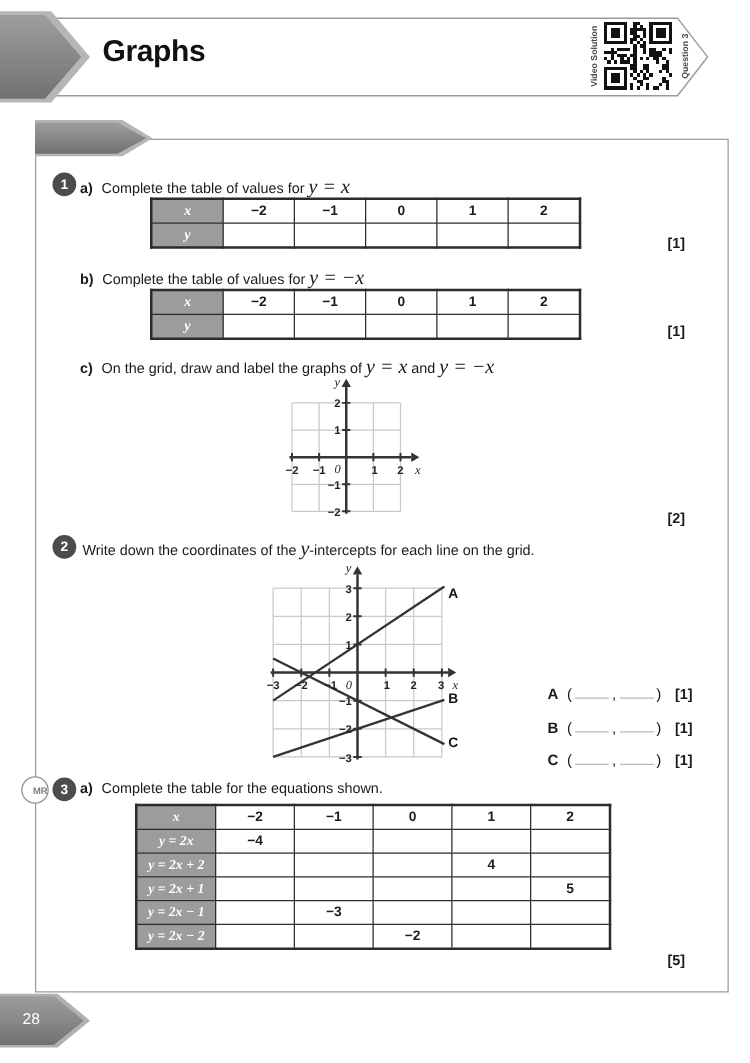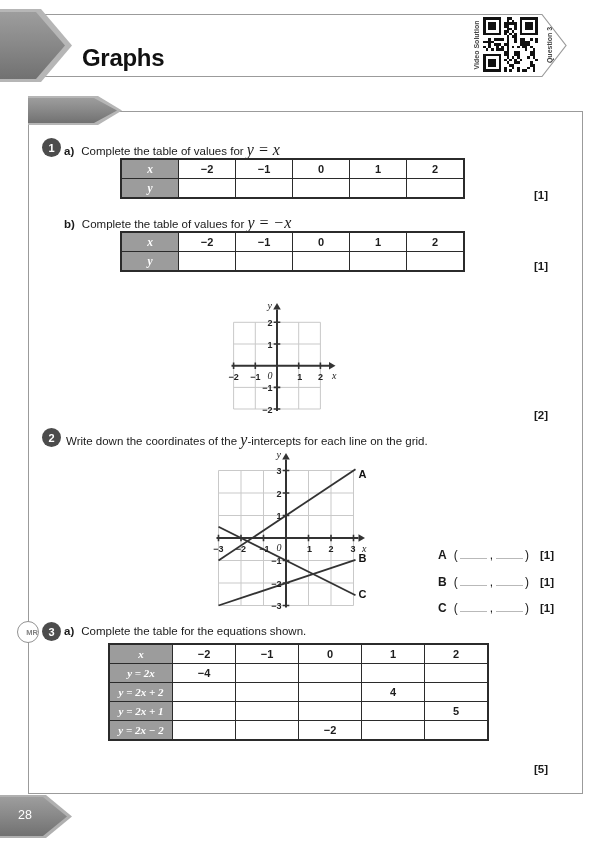--- a/index.html
+++ b/index.html
@@ -1,21 +1,21 @@
 <!DOCTYPE html>
 <html><head>
 <meta charset="utf-8">
 <style>
   html,body{margin:0;padding:0;background:#fff;}
   #canvas{position:relative;width:600px;height:850px;background:#fff;overflow:hidden;
           font-family:"Liberation Sans",sans-serif;color:#1a1a1a;}
   .abs{position:absolute;}
   svg{display:block;}
   
-  .page-title{position:absolute;left:82px;top:28px;font-size:24px;font-weight:700;color:#111;letter-spacing:-0.3px;margin-top:16px;}
+  .page-title{position:absolute;left:82px;top:28px;font-size:24px;font-weight:700;color:#111;letter-spacing:-0.3px;}
   .vtext{position:absolute;white-space:nowrap;font-size:7px;font-weight:600;color:#444;
          transform:translate(-50%,-50%) rotate(-90deg);}
   
   .main-box{position:absolute;left:28px;top:111px;width:553px;height:681px;border:1.2px solid #9b9b9b;background:#fff;}
   
   .qnum{position:absolute;width:19px;height:19px;border-radius:50%;background:#4c4c4c;color:#fff;
         font-size:11px;font-weight:700;display:flex;align-items:center;justify-content:center;z-index:3;}
   .mr-badge{position:absolute;left:17px;top:621px;width:20px;height:20px;border-radius:50%;
         border:1.5px solid #929292;background:#fff;color:#818181;font-size:7.5px;font-weight:700;
         display:flex;align-items:center;justify-content:flex-end;z-index:5;}
@@ -250,20 +250,26 @@
       <td></td>
       <td></td>
       <td></td>
       <td></td>
       <td></td>
     </tr>
   </tbody>
     </table>
   <div class="mark" style="top:260px;">[1]</div>
 
+  <div class="qline" style="left:64px;top:285px;">
+    <span class="part-label">c)</span><span>On the grid, draw and label the graphs of</span>
+    <span class="math">y = x</span>
+    <span>and</span>
+    <span class="math">y = −x</span>
+  </div>
 
   <svg class="abs" style="left:225px;top:296px;width:122px;height:126px;" viewBox="225 296 122 126">
     <g stroke="#c9c9c9" stroke-width="1">
       <path d="M233.6 322.3V409 M255.3 322.3V409 M277 322.3V409 M298.7 322.3V409 M320.4 322.3V409
                M233.6 322.3H320.4 M233.6 344H320.4 M233.6 365.7H320.4 M233.6 387.4H320.4 M233.6 409H320.4" fill="none"></path>
     </g>
     <g stroke="#333" stroke-width="2" fill="none">
       <path d="M231.5 365.7H329"></path>
       <path d="M277 411V309.5"></path>
     </g>
@@ -382,20 +388,28 @@
     </tr>
     <tr>
       <th>y = 2x + 1</th>
       <td></td>
       <td></td>
       <td></td>
       <td></td>
       <td>5</td>
     </tr>
     <tr>
+      <th>y = 2x − 1</th>
+      <td></td>
+      <td>−3</td>
+      <td></td>
+      <td></td>
+      <td></td>
+    </tr>
+    <tr>
       <th>y = 2x − 2</th>
       <td></td>
       <td></td>
       <td>−2</td>
       <td></td>
       <td></td>
     </tr>
   </tbody>
     </table>
   <div class="mark" style="top:763px;">[5]</div>

